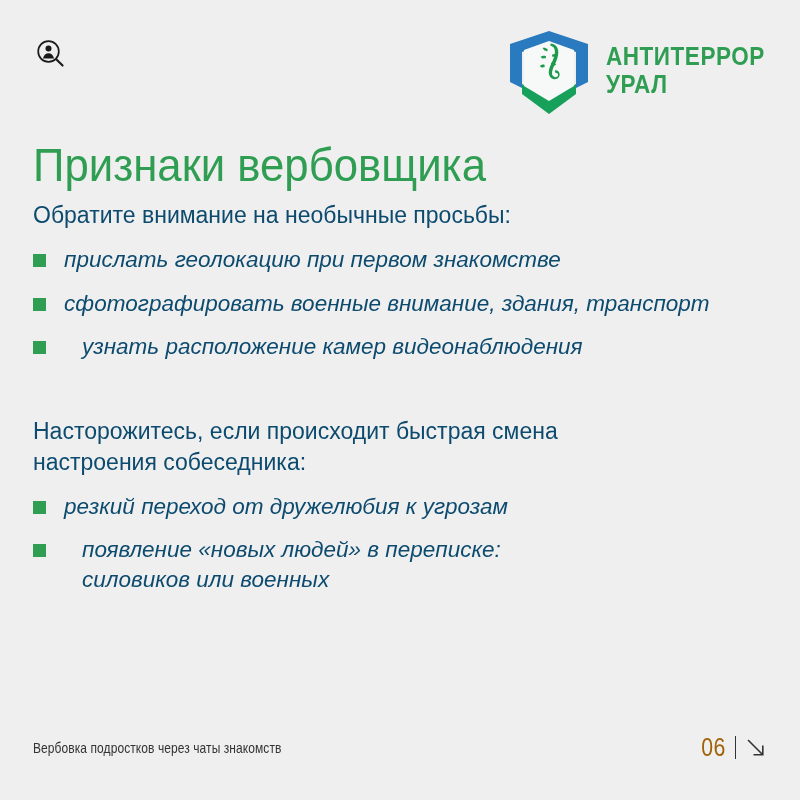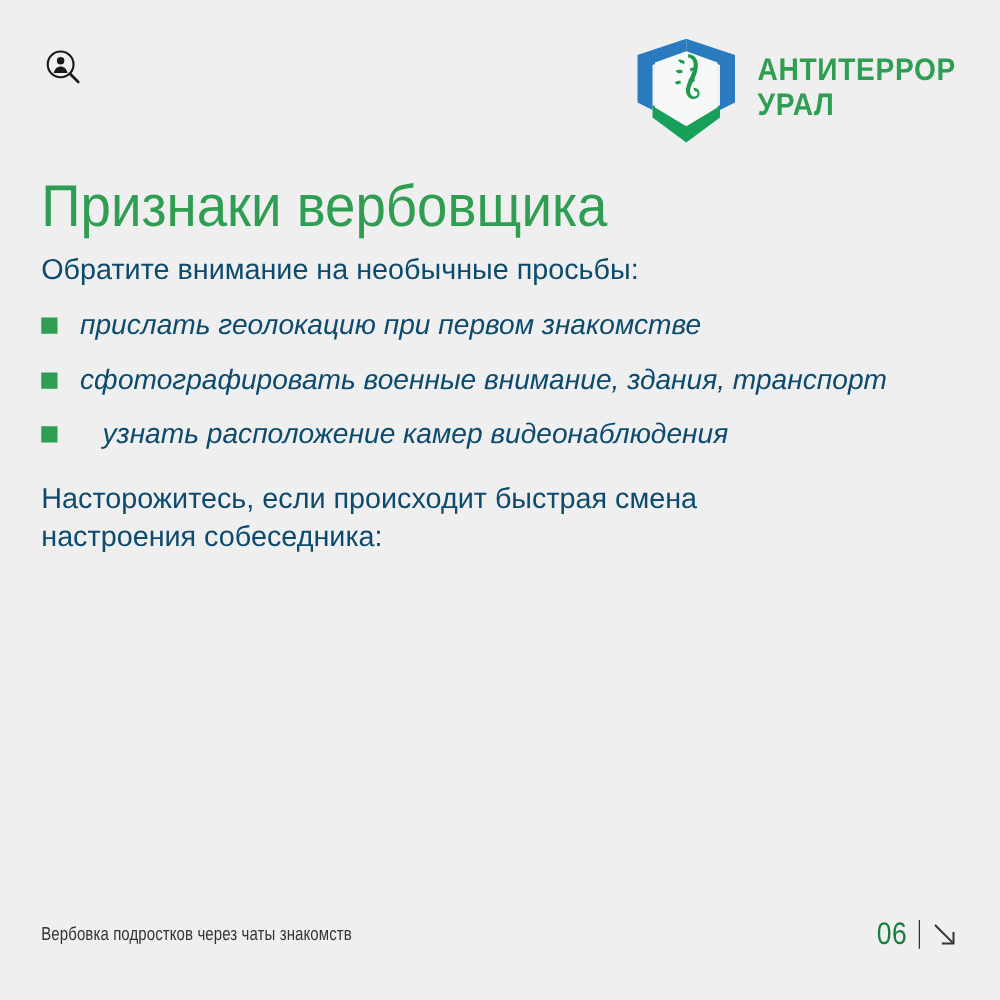--- a/index.html
+++ b/index.html
@@ -90,21 +90,21 @@
 
   
   .content {
     position: absolute;
     left: 33px;
     top: 200px;
     width: 740px;
   }
 
   .section + .section {
-    margin-top: 21px;
+    margin-top: 54px;
   }
 
   .section-heading {
     font-size: 23px;
     font-weight: 400;
     line-height: 1.33;
     color: #0c4a6e;
     margin: 0 0 14px 0;
     max-width: 640px;
     white-space: pre-line;
@@ -154,21 +154,21 @@
     color: #333333;
     letter-spacing: 0.1px;
     transform: scaleX(0.80);
     transform-origin: left center;
     white-space: nowrap;
   }
   .footer-pager {
     display: flex;
     align-items: center;
     gap: 9px;
-    color: #15803d;
+    color: #a16207;
   }
   .footer-page-number {
     font-family: "Liberation Sans Narrow", "Liberation Sans", sans-serif;
     font-size: 25px;
     letter-spacing: 0.5px;
     transform: scaleX(0.85);
     transform-origin: right center;
   }
   .footer-sep {
     width: 1px;
@@ -240,20 +240,31 @@
         <li class="bullet-item">
           <span class="bullet-marker"></span>
           <span class="bullet-text">узнать расположение камер видеонаблюдения</span>
         </li>
       </ul>
     </section>
 
     <section class="section">
       <p class="section-heading">Насторожитесь, если происходит быстрая смена
 настроения собеседника:</p>
+      <ul class="bullet-list">
+        <li class="bullet-item">
+          <span class="bullet-marker"></span>
+          <span class="bullet-text">резкий переход от дружелюбия к угрозам</span>
+        </li>
+        <li class="bullet-item">
+          <span class="bullet-marker"></span>
+          <span class="bullet-text">появление «новых людей» в переписке:
+силовиков или военных</span>
+        </li>
+      </ul>
     </section>
 
   </div>
 
   <div class="footer">
     <span class="footer-caption">Вербовка подростков через чаты знакомств</span>
     <div class="footer-pager">
       <span class="footer-page-number">06</span>
       <span class="footer-sep"></span>
       <span class="footer-arrow">

